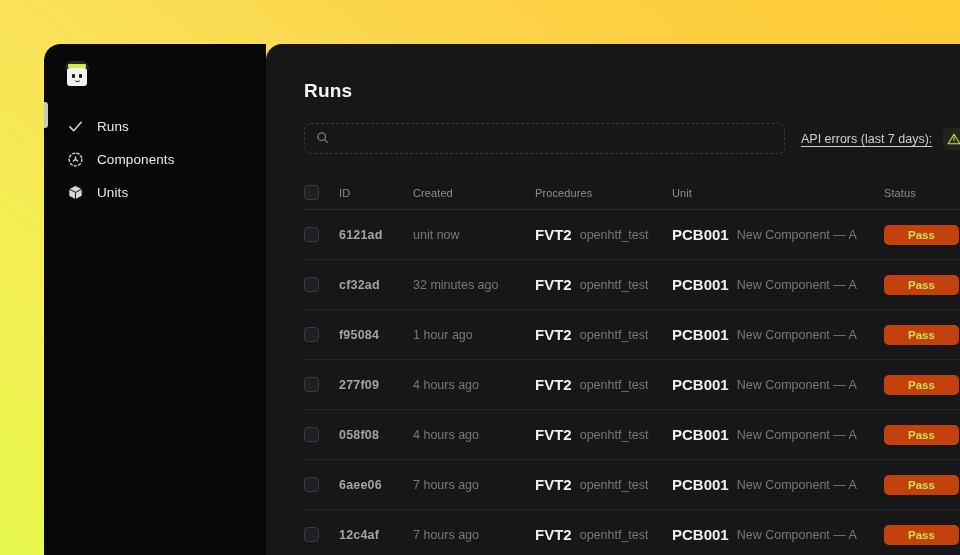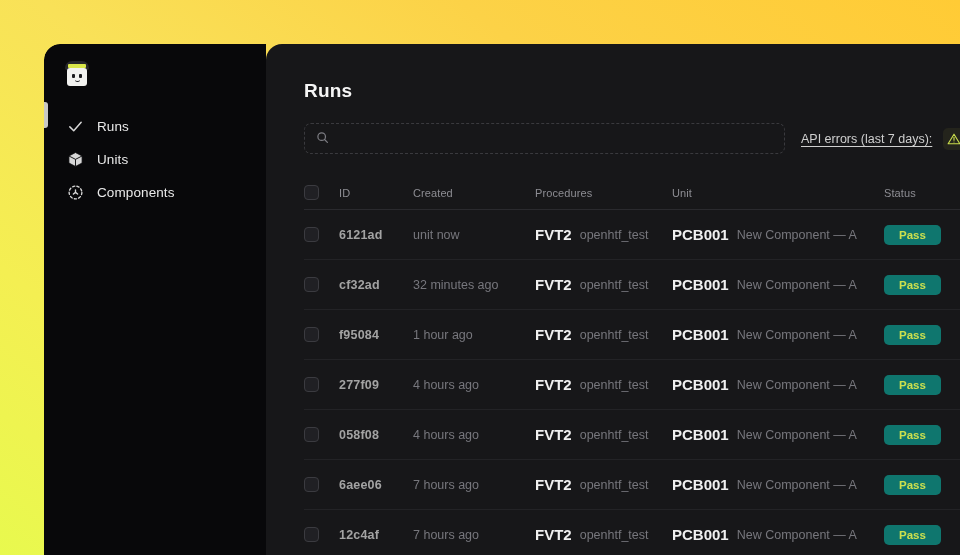--- a/index.html
+++ b/index.html
@@ -240,25 +240,25 @@
   }
   .td-strong {
     font-size: 15px;
     font-weight: bold;
     color: #f0f0f0;
   }
   .badge {
     display: inline-flex;
     align-items: center;
     height: 20px;
-    padding: 0 15px;
+    padding: 0 24px;
     border-radius: 5px;
     font-size: 11.5px;
     font-weight: bold;
-    background: #0f766e;
+    background: #c2410c;
     color: #cde04e;
   }
 </style>
 </head>
 <body>
 
 <div id="app-window">
 
   <aside id="sidebar">
 
@@ -277,42 +277,42 @@
 
       <div class="nav-item">
         <span class="nav-icon">
           <svg width="17" height="17" viewBox="0 0 24 24" fill="none" stroke="currentColor" stroke-width="2.1" stroke-linecap="round" stroke-linejoin="round">
               <polyline points="4 12.5 9.5 18 20 6"></polyline>
             </svg>
         </span>
         <span class="nav-label">Runs</span>
       </div>
 
+
+      <div class="nav-item">
+        <span class="nav-icon">
+          <svg width="17" height="17" viewBox="0 0 24 24" fill="none" stroke="currentColor" stroke-width="1.9" stroke-linecap="round">
+              <circle cx="12" cy="12" r="9" stroke-dasharray="3.1 3.1"></circle>
+              <path d="M12 8.2v3.6M12 11.8 9 14.2M12 11.8l3 2.4"></path>
+            </svg>
+        </span>
+        <span class="nav-label">Components</span>
+      </div>
 
       <div class="nav-item">
         <span class="nav-icon">
           <svg width="17" height="17" viewBox="0 0 24 24" fill="currentColor" stroke="#08080a" stroke-width="1.1" stroke-linejoin="round">
               <path d="M12 2.2 21.3 7v10L12 21.8 2.7 17V7z"></path>
               <path d="M2.7 7 12 11.8 21.3 7" fill="none" stroke="#08080a" stroke-width="1.3"></path>
               <path d="M12 11.8v10" fill="none" stroke="#08080a" stroke-width="1.3"></path>
             </svg>
         </span>
         <span class="nav-label">Units</span>
       </div>
 
-      <div class="nav-item">
-        <span class="nav-icon">
-          <svg width="17" height="17" viewBox="0 0 24 24" fill="none" stroke="currentColor" stroke-width="1.9" stroke-linecap="round">
-              <circle cx="12" cy="12" r="9" stroke-dasharray="3.1 3.1"></circle>
-              <path d="M12 8.2v3.6M12 11.8 9 14.2M12 11.8l3 2.4"></path>
-            </svg>
-        </span>
-        <span class="nav-label">Components</span>
-      </div>
-
     </nav>
   </aside>
 
   <main id="main">
 
     <h1 id="page-title">Runs</h1>
 
     <div id="search-row">
 
       <div id="search-box">

